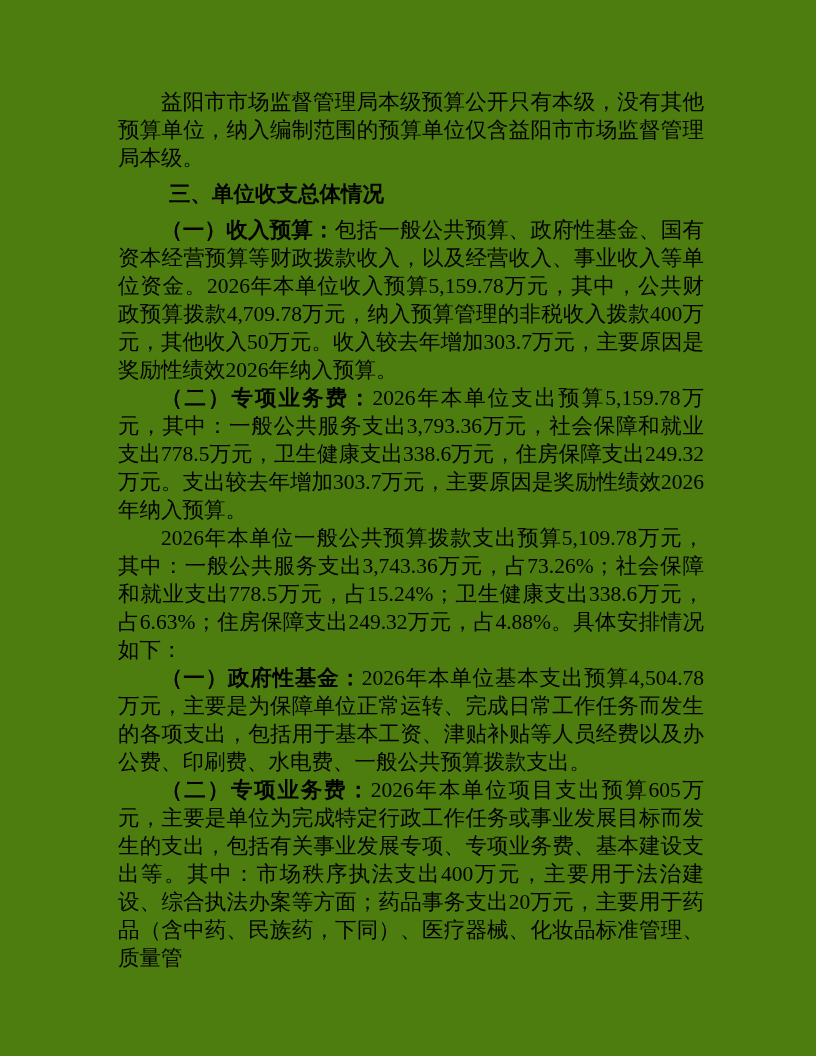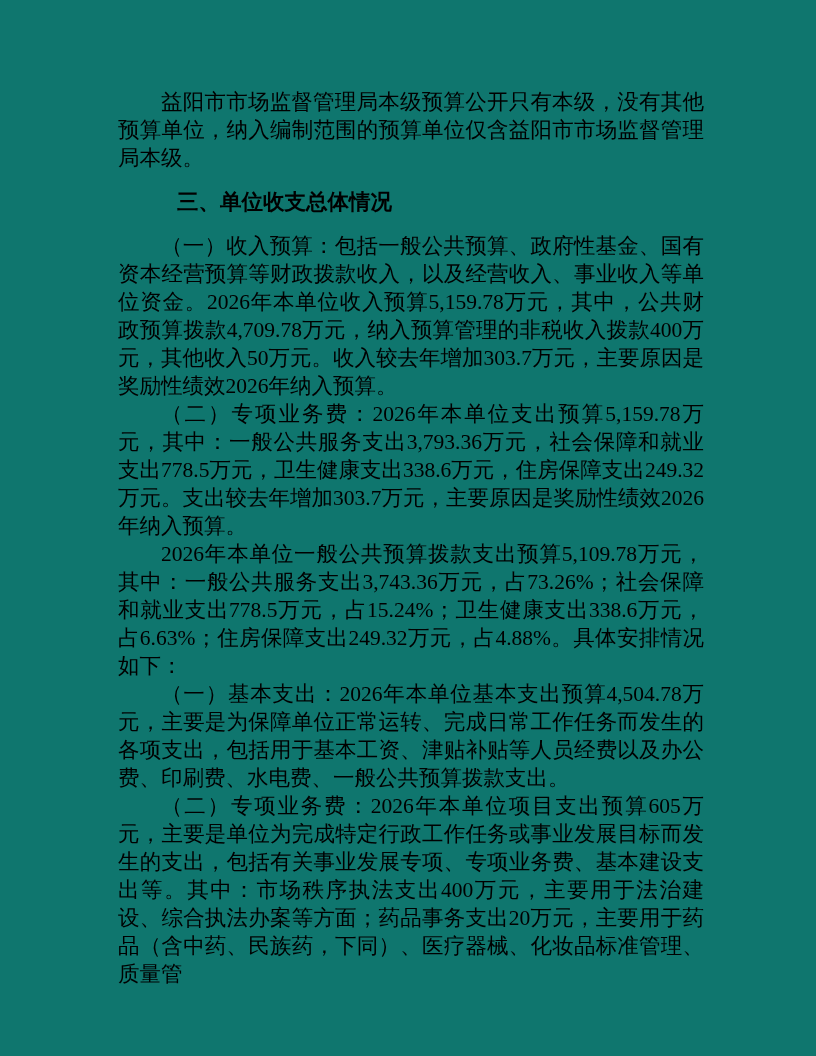--- a/index.html
+++ b/index.html
@@ -4,69 +4,69 @@
 <style>
   html, body {
     margin: 0;
     padding: 0;
     background: #ffffff;
   }
   .page {
     position: relative;
     width: 816px;
     height: 1056px;
-    background: #0f766e;
+    background: #4d7c0f;
     overflow: hidden;
   }
   .content {
     position: absolute;
     left: 118px;
     top: 88px;
     width: 586px;
     color: #000000;
   }
   .para {
     margin: 0;
     font-family: "Liberation Serif", "DejaVu Serif", serif;
     font-size: 21.5px;
     line-height: 28px;
     text-align: justify;
     text-indent: 2em;
     color: #000000;
     word-break: break-all;
   }
   .heading {
-    margin: 16px;
+    margin: 8px;
     font-family: "Liberation Sans", "DejaVu Sans", sans-serif;
     font-weight: bold;
     font-size: 21.5px;
     line-height: 28px;
     text-indent: 2em;
     color: #000000;
   }
   .lead {
     font-family: "Liberation Sans", "DejaVu Sans", sans-serif;
-    font-weight: normal;
+    font-weight: bold;
   }
 </style>
 </head>
 <body>
 
 <div class="page">
   <div class="content">
 
     <p class="para"><span>益阳市市场监督管理局本级预算公开只有本级，没有其他预算单位，纳入编制范围的预算单位仅含益阳市市场监督管理局本级。</span></p>
 
     <p class="heading"><span>三、单位收支总体情况</span></p>
 
     <p class="para"><span class="lead">（一）收入预算：</span><span>包括一般公共预算、政府性基金、国有资本经营预算等财政拨款收入，以及经营收入、事业收入等单位资金。2026年本单位收入预算5,159.78万元，其中，公共财政预算拨款4,709.78万元，纳入预算管理的非税收入拨款400万元，其他收入50万元。收入较去年增加303.7万元，主要原因是奖励性绩效2026年纳入预算。</span></p>
 
     <p class="para"><span class="lead">（二）专项业务费：</span><span>2026年本单位支出预算5,159.78万元，其中：一般公共服务支出3,793.36万元，社会保障和就业支出778.5万元，卫生健康支出338.6万元，住房保障支出249.32万元。支出较去年增加303.7万元，主要原因是奖励性绩效2026年纳入预算。</span></p>
 
 
     <p class="para"><span>2026年本单位一般公共预算拨款支出预算5,109.78万元，其中：一般公共服务支出3,743.36万元，占73.26%；社会保障和就业支出778.5万元，占15.24%；卫生健康支出338.6万元，占6.63%；住房保障支出249.32万元，占4.88%。具体安排情况如下：</span></p>
 
-    <p class="para"><span class="lead">（一）基本支出：</span><span>2026年本单位基本支出预算4,504.78万元，主要是为保障单位正常运转、完成日常工作任务而发生的各项支出，包括用于基本工资、津贴补贴等人员经费以及办公费、印刷费、水电费、一般公共预算拨款支出。</span></p>
+    <p class="para"><span class="lead">（一）政府性基金：</span><span>2026年本单位基本支出预算4,504.78万元，主要是为保障单位正常运转、完成日常工作任务而发生的各项支出，包括用于基本工资、津贴补贴等人员经费以及办公费、印刷费、水电费、一般公共预算拨款支出。</span></p>
 
     <p class="para"><span class="lead">（二）专项业务费：</span><span>2026年本单位项目支出预算605万元，主要是单位为完成特定行政工作任务或事业发展目标而发生的支出，包括有关事业发展专项、专项业务费、基本建设支出等。其中：市场秩序执法支出400万元，主要用于法治建设、综合执法办案等方面；药品事务支出20万元，主要用于药品（含中药、民族药，下同）、医疗器械、化妆品标准管理、质量管</span></p>
 
   </div>
 </div>
 
 </body></html>

